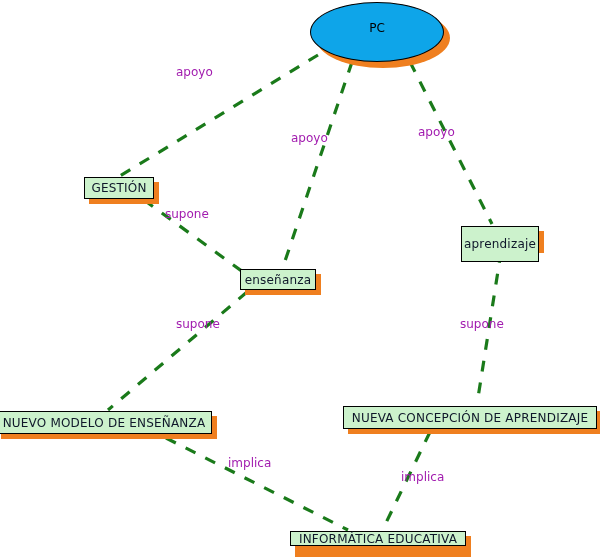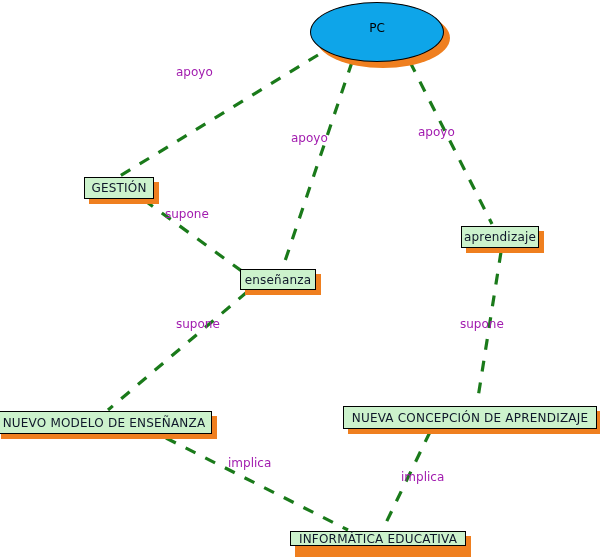--- a/index.html
+++ b/index.html
@@ -98,21 +98,21 @@
     </svg>
 
   <div id="nodes">
       <div class="ellipse-shadow" style="left: 316px; top: 8px; width: 134px; height: 60px;"></div>
       <div class="node-ellipse" style="left: 310px; top: 2px; width: 134px; height: 60px;">PC</div>
       <div class="node-shadow" style="left: 89px; top: 182px; width: 70px; height: 22px;"></div>
       <div class="node-box" style="left: 84px; top: 177px; width: 70px; height: 22px;">GESTIÓN</div>
       <div class="node-shadow" style="left: 245px; top: 274px; width: 76px; height: 21px;"></div>
       <div class="node-box" style="left: 240px; top: 269px; width: 76px; height: 21px;">enseñanza</div>
       <div class="node-shadow" style="left: 466px; top: 231px; width: 78px; height: 22px;"></div>
-      <div class="node-box" style="left: 461px; top: 226px; width: 78px; height: 22px;">aprendizaje</div>
+      <div class="node-box" style="left: 461px; top: 226px; width: 78px; height: 36px;">aprendizaje</div>
       <div class="node-shadow" style="left: 1px; top: 416px; width: 216px; height: 23px;"></div>
       <div class="node-box" style="left: -4px; top: 411px; width: 216px; height: 23px;">NUEVO MODELO DE ENSEÑANZA</div>
       <div class="node-shadow" style="left: 348px; top: 411px; width: 254px; height: 23px;"></div>
       <div class="node-box" style="left: 343px; top: 406px; width: 254px; height: 23px;">NUEVA CONCEPCIÓN DE APRENDIZAJE</div>
       <div class="node-shadow" style="left: 295px; top: 536px; width: 176px; height: 23px;"></div>
       <div class="node-box" style="left: 290px; top: 531px; width: 176px; height: 15px;">INFORMÁTICA EDUCATIVA</div>
     </div>
 
   <div id="labels">
       <div class="link-label" style="left: 176px; top: 66px;">apoyo</div>

